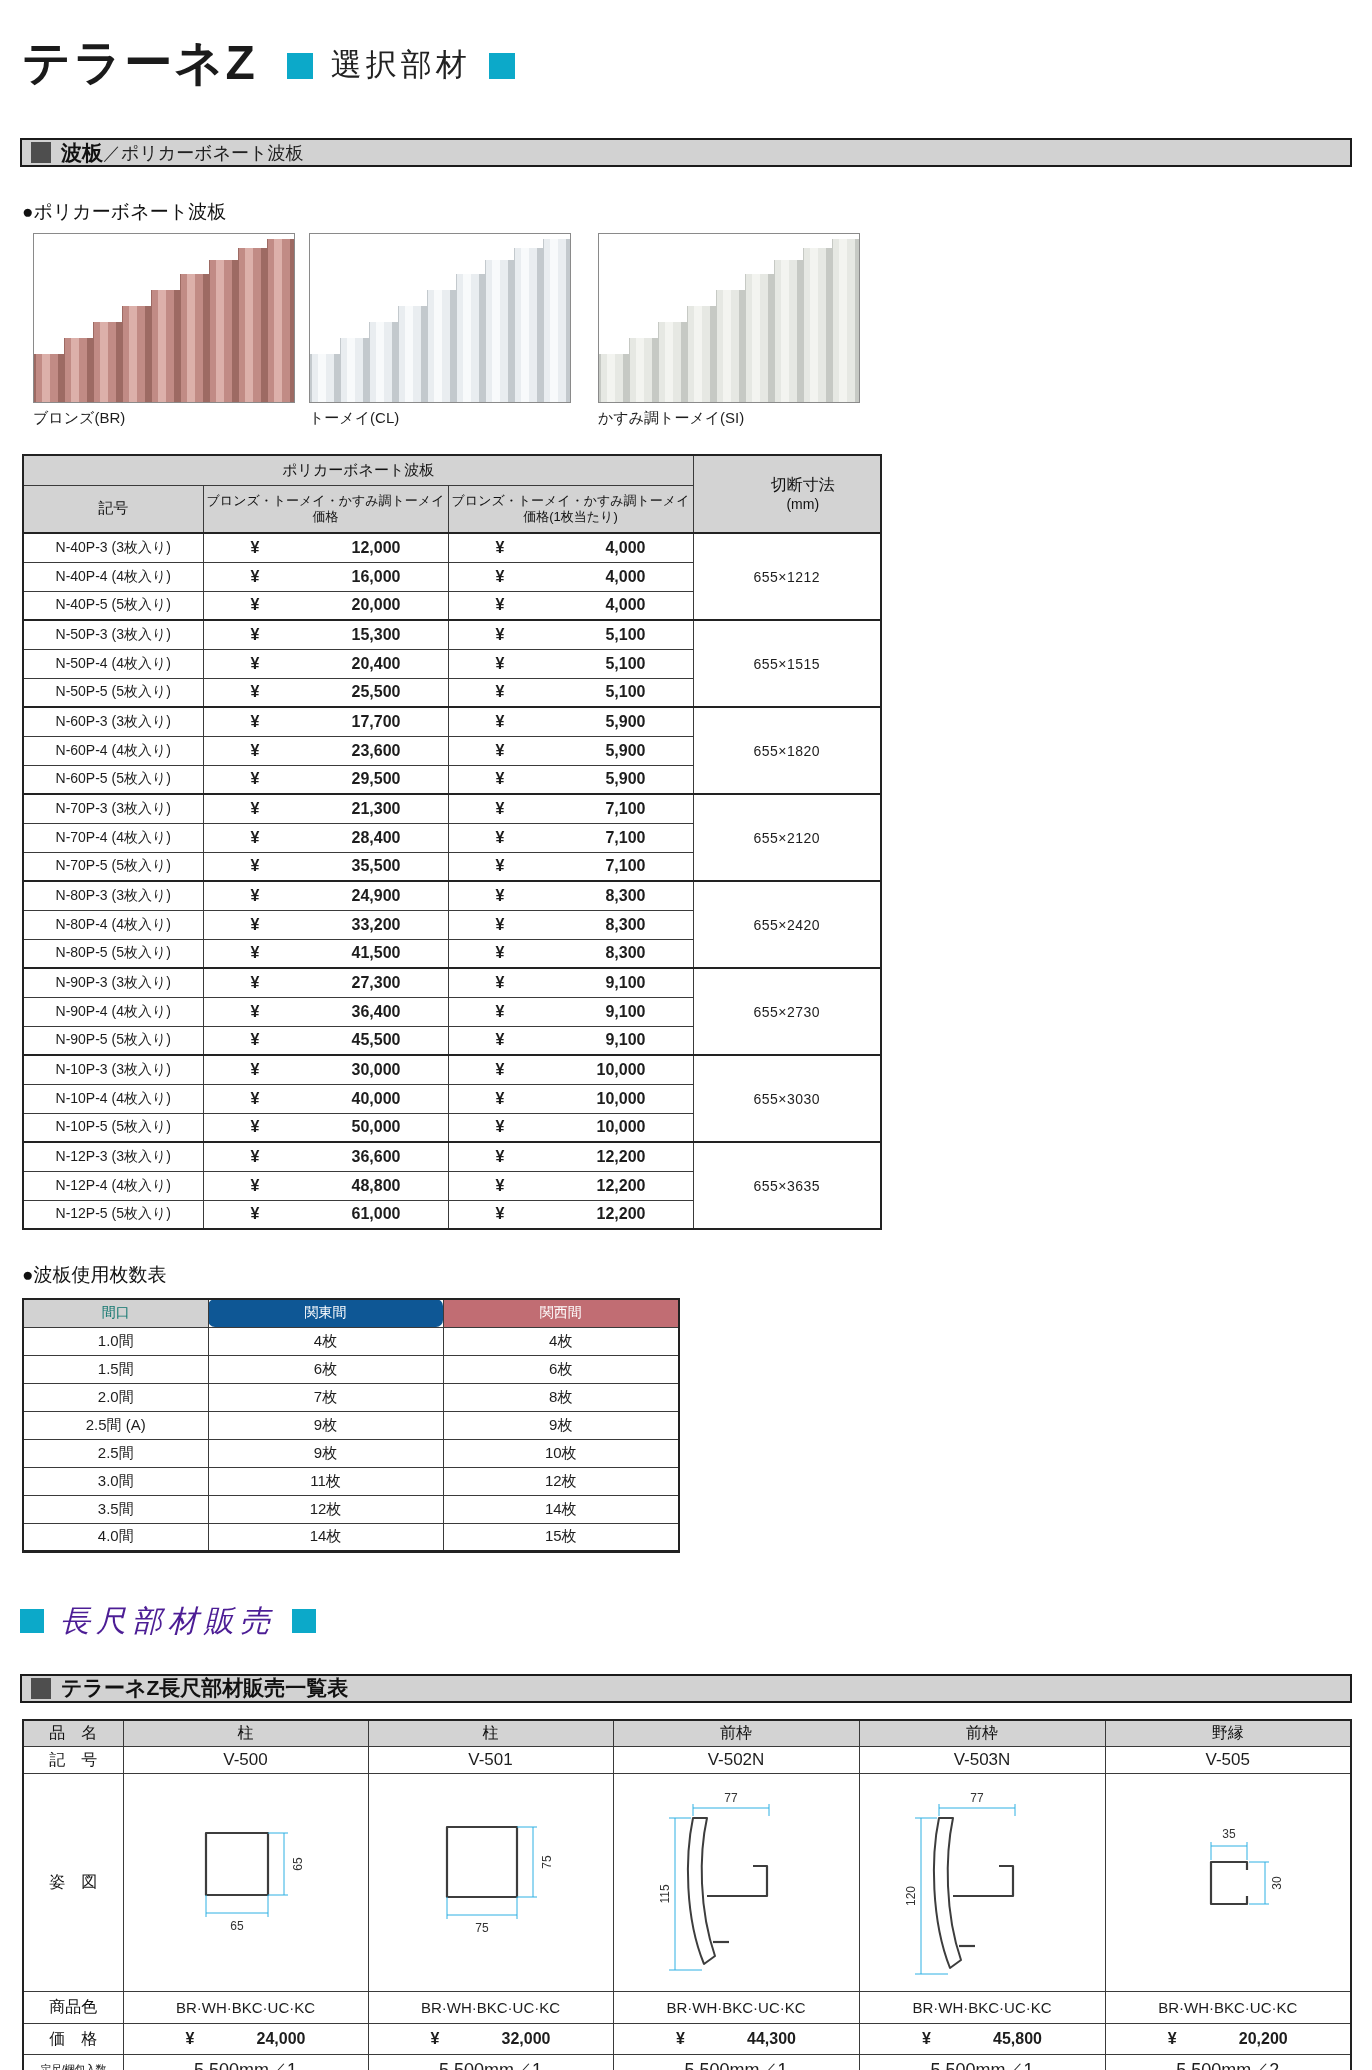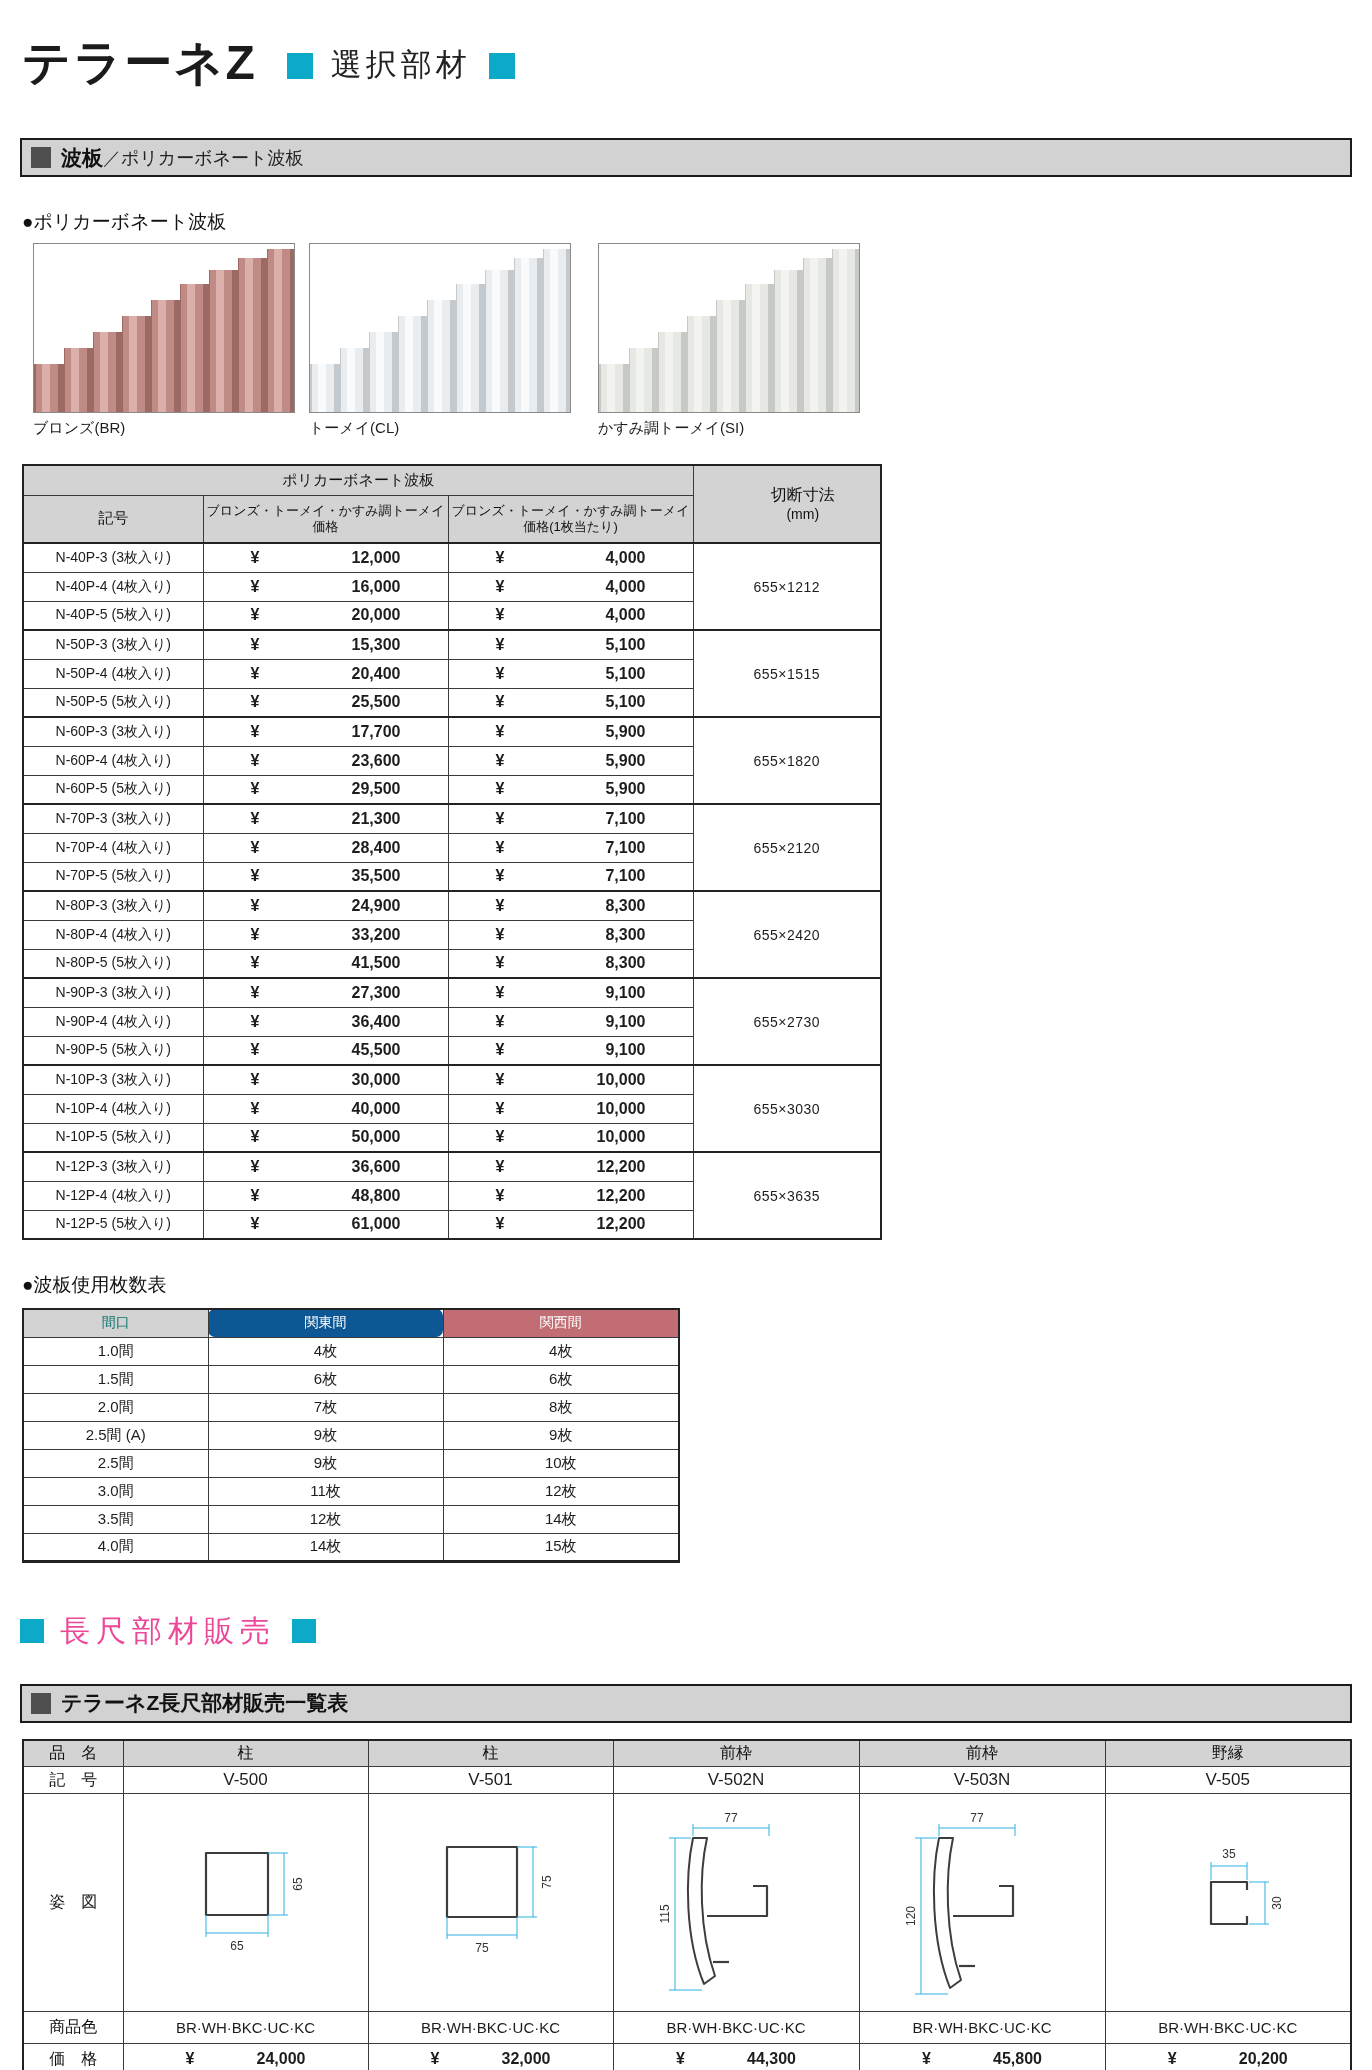--- a/index.html
+++ b/index.html
@@ -8,21 +8,21 @@
 
   
   .title-row { display:flex; align-items:center; margin-left:22px; height:58px; }
   .main-title { font-size:48px; font-weight:bold; letter-spacing:2px; color:#1b1b1b; }
   .sq { width:26px; height:26px; background:#0ca9c9; display:inline-block; }
   .title-row .sq { margin:6px 0 0 30px; }
   .sub-title { font-size:31px; font-weight:normal; color:#222; margin:4px 0 0 18px; letter-spacing:4px; }
   .title-row .sq.after { margin-left:18px; }
 
   
-  .section-bar { margin:46px 20px 0 20px; height:39px; background:#d2d2d2; border:2px solid #1b1b1b; display:flex; align-items:center; padding-left:9px; }
+  .section-bar { margin:46px 20px 0 20px; height:29px; background:#d2d2d2; border:2px solid #1b1b1b; display:flex; align-items:center; padding-left:9px; }
   .dark-sq { width:20px; height:21px; background:#4e4e4e; display:inline-block; margin-right:10px; }
   .bar-bold { font-size:21px; font-weight:bold; color:#111; }
   .bar-rest { font-size:18px; color:#222; }
 
   
   .list-title { margin:32px 0 8px 22px; font-size:19px; color:#111; }
 
   
   .swatches { display:flex; margin-left:33px; }
   .swatch { width:262px; margin-right:14px; }
@@ -58,21 +58,21 @@
   .usage-table th, .usage-table td { border:1px solid #3a3a3a; text-align:center; vertical-align:middle; }
   .usage-table th { height:28px; font-size:14px; font-weight:normal; }
   .usage-table th.g { background:#d2d2d2; color:#0f766e; }
   .usage-table th.b { background:#0e5795; color:#fff;border-radius:7px; }
   .usage-table th.r { background:#c16d73; color:#fff; }
   .usage-table td { height:28px; font-size:15px; background:#fff; }
 
   
   .long-heading { display:flex; align-items:center; margin:48px 0 0 20px; }
   .long-heading .sq { width:24px; height:24px; }
-  .long-heading .txt { font-size:30px; letter-spacing:6px; color:#ec4899; margin:0 16px; }
+  .long-heading .txt { font-size:30px; letter-spacing:6px; color:#4c1d95; margin:0 16px;font-style:italic; }
 
   .parts-table { margin:16px 0 0 22px; width:1328px; border:2px solid #222; }
   .parts-table th, .parts-table td { border:1px solid #3a3a3a; text-align:center; vertical-align:middle; background:#fff; font-weight:normal; }
   .parts-table .row-name th, .parts-table .row-name td { background:#d3d3d3; height:27px; font-size:16px; color:#111; }
   .parts-table .row-code td, .parts-table .row-code th { height:27px; font-size:17px; }
   .parts-table .row-fig td, .parts-table .row-fig th { height:218px; }
   .parts-table .row-color td, .parts-table .row-color th { height:32px; font-size:15px; }
   .parts-table .row-price td, .parts-table .row-price th { height:31px; }
   .parts-table .row-pack td, .parts-table .row-pack th { height:31px; font-size:18px; }
   .parts-table th.lbl { font-size:16px; color:#111; }

